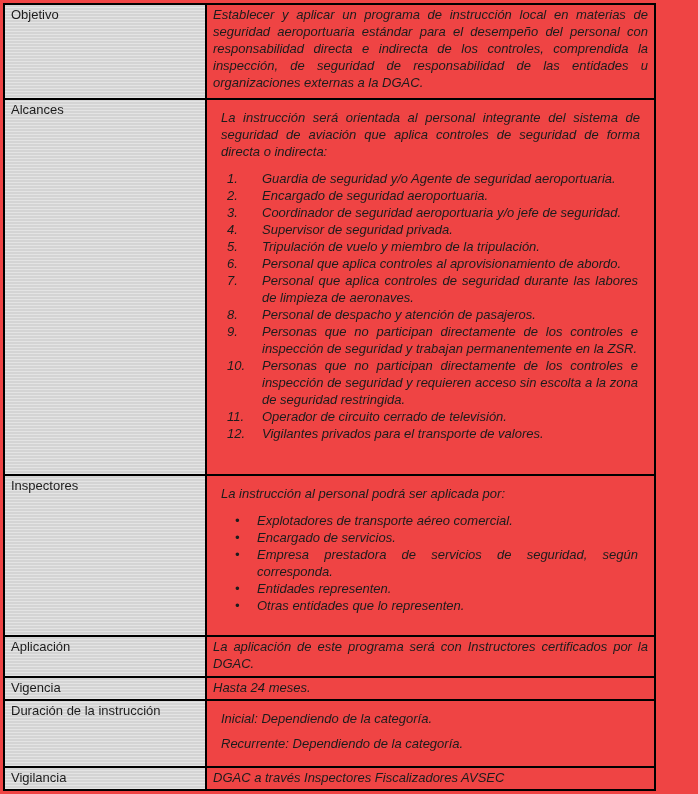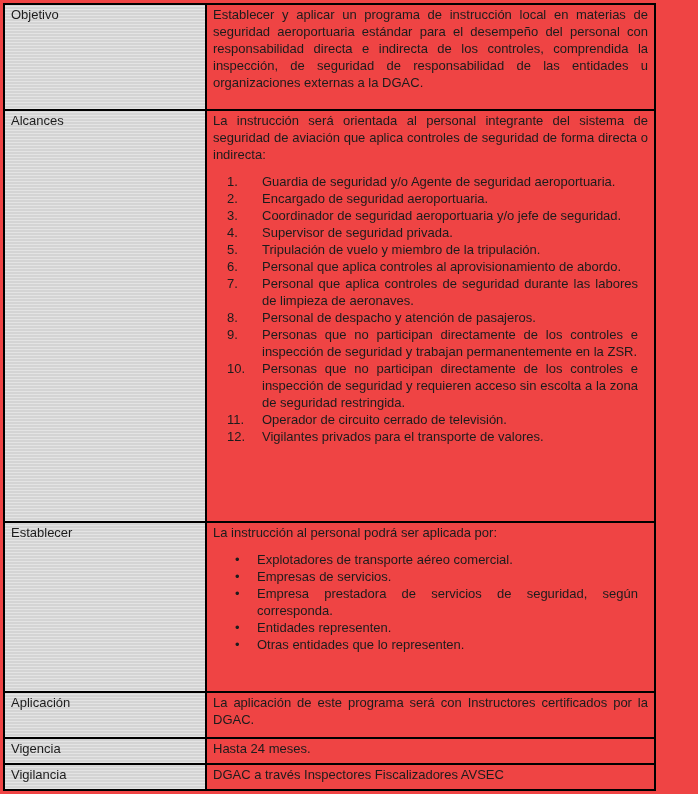--- a/index.html
+++ b/index.html
@@ -34,22 +34,22 @@
   }
   col.c-label { width: 202px; }
   col.c-value { width: 449px; }
   td.lbl {
     background-color: #d8d8d8;
     background-image: repeating-linear-gradient(0deg,
       rgba(255,255,255,0.30) 0px, rgba(255,255,255,0.30) 1px,
       rgba(0,0,0,0.02) 1px, rgba(0,0,0,0.02) 3px);
     font-size: 13.5px;
   }
-  td.val { text-align: justify; }
-  td.val p { margin: 0; text-align: justify; }
+  td.val { text-align: justify; font-style: italic; }
+  td.val p { margin: 8px; text-align: justify; }
   ol.num-list, ul.bullet-list {
     margin: 10px;
     padding: 0;
     list-style: none;
   }
   ol.num-list { counter-reset: n; }
   ol.num-list li {
     counter-increment: n;
     position: relative;
     padding-left: 39px;
@@ -104,43 +104,50 @@
               <li>Personal de despacho y atención de pasajeros.</li>
               <li>Personas que no participan directamente de los controles e inspección de seguridad y trabajan permanentemente en la ZSR.</li>
               <li>Personas que no participan directamente de los controles e inspección de seguridad y requieren acceso sin escolta a la zona de seguridad restringida.</li>
               <li>Operador de circuito cerrado de televisión.</li>
               <li>Vigilantes privados para el transporte de valores.</li>
             </ol>
       </td>
     </tr>
 
     <tr>
-      <td class="lbl">Establecer</td>
+      <td class="lbl">Inspectores</td>
       <td class="val">
         <p>La instrucción al personal podrá ser aplicada por:</p>
         <ul class="bullet-list gap">
               <li>Explotadores de transporte aéreo comercial.</li>
-              <li>Empresas de servicios.</li>
+              <li>Encargado de servicios.</li>
               <li>Empresa prestadora de servicios de seguridad, según corresponda.</li>
               <li>Entidades representen.</li>
               <li>Otras entidades que lo representen.</li>
             </ul>
       </td>
     </tr>
 
     <tr>
       <td class="lbl">Aplicación</td>
       <td class="val">La aplicación de este programa será con Instructores certificados por la DGAC.</td>
     </tr>
 
     <tr>
       <td class="lbl">Vigencia</td>
       <td class="val">Hasta 24 meses.</td>
     </tr>
 
+    <tr>
+      <td class="lbl">Duración de la instrucción</td>
+      <td class="val">
+        <p>Inicial: Dependiendo de la categoría.</p>
+        <p>Recurrente: Dependiendo de la categoría.</p>
+      </td>
+    </tr>
 
 
 
 
     <tr>
       <td class="lbl">Vigilancia</td>
       <td class="val">DGAC a través Inspectores Fiscalizadores AVSEC</td>
     </tr>
   </tbody>
     </table>

